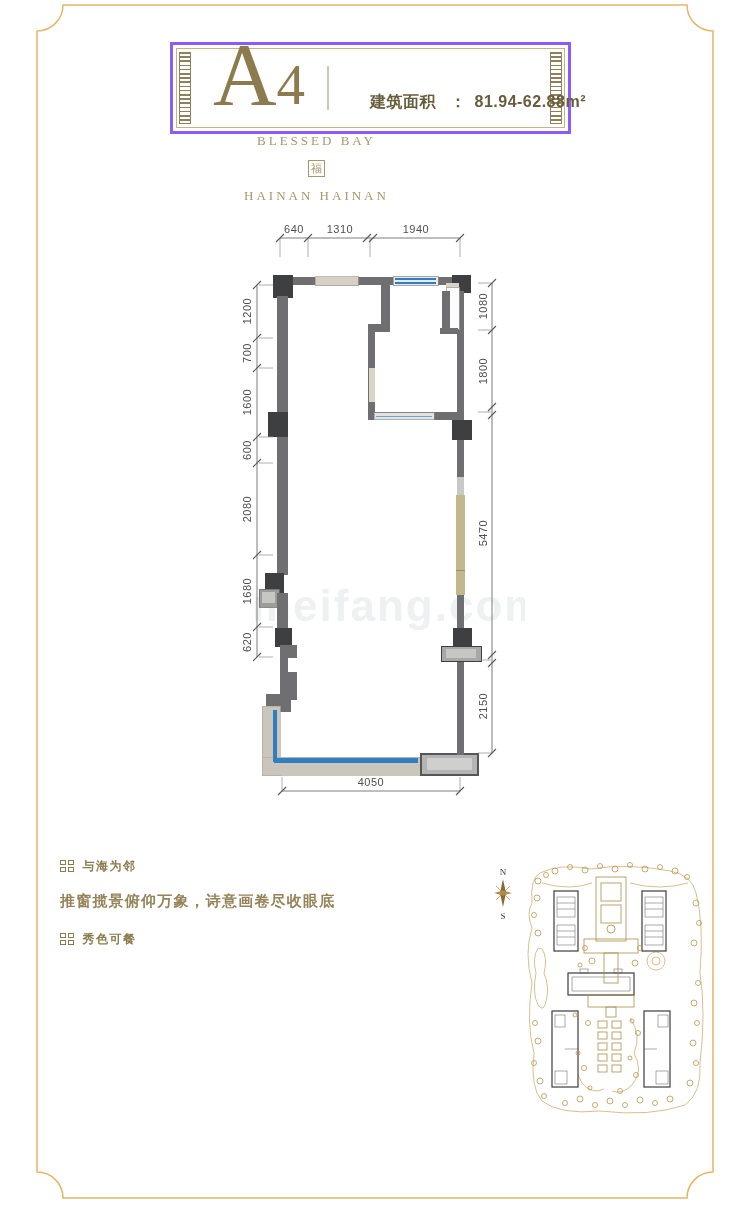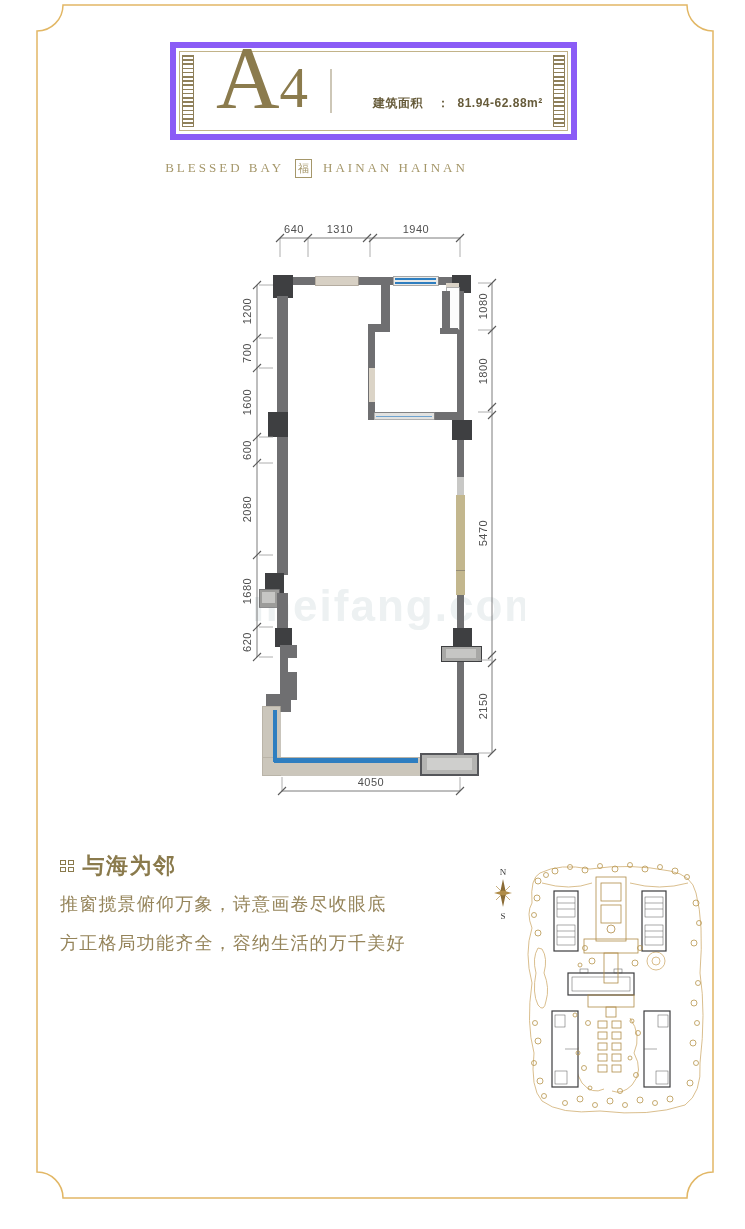--- a/index.html
+++ b/index.html
@@ -5,66 +5,66 @@
   html,body{margin:0;padding:0;}
   body{
     width:745px;height:1229px;position:relative;overflow:hidden;background:#fff;
     font-family:"Liberation Sans",sans-serif;
   }
   
   .frame-svg{position:absolute;left:0;top:0;}
   
   .header-box{
     position:absolute;left:170px;top:42px;width:395px;height:86px;
-    border:6px solid #8b5cf6;background:#fff;
+    border:3px solid #8b5cf6;background:#fff;
   }
   .header-inner{position:absolute;inset:3px;border:1px solid #c3b econ;}
   .header-inner{border:1px solid #c2b389;}
   .ornament{
     position:absolute;top:7px;bottom:7px;width:12px;
     background:
       repeating-linear-gradient(to bottom,#837349 0 1.6px,rgba(0,0,0,0) 1.6px 4.2px),
       linear-gradient(to right,#837349 0 1px,rgba(0,0,0,0) 1px 11px,#837349 11px 12px);
     opacity:.9;
   }
   .ornament.left{left:6px;} .ornament.right{right:6px;}
   .unit-code{
     position:absolute;left:40px;bottom:12px;color:#8b7b4d;
     font-family:"Liberation Serif",serif;line-height:1;white-space:nowrap;
   }
   .unit-code .big{font-size:88px;}
   .unit-code .small{font-size:57px;}
   .header-divider{position:absolute;left:154px;top:21px;width:2px;height:44px;background:#cdc7b7;}
   .area-line{
     position:absolute;left:197px;top:47px;display:flex;align-items:baseline;
-    font-size:12px;font-weight:bold;color:#675c3b;letter-spacing:.5px;white-space:nowrap;justify-content:center;
+    font-size:16px;font-weight:bold;color:#675c3b;letter-spacing:.5px;white-space:nowrap;justify-content:center;
   }
   .area-line .colon{margin:0 8px 0 14px;}
   
   .brand-row{
     position:absolute;left:0;top:154px;width:633px;height:28px;
     display:flex;align-items:center;justify-content:center;gap:11px;
-    color:#a5976a;font-family:"Liberation Serif",serif;font-size:13px;letter-spacing:3px;
+    color:#a5976a;font-family:"Liberation Serif",serif;font-size:13px;letter-spacing:3px;flex-direction:column;
   }
   .seal{
     width:17px;height:19px;border:1.5px solid #a5976a;display:flex;align-items:center;
     justify-content:center;font-size:11px;letter-spacing:0;color:#a5976a;box-sizing:border-box;
   }
   
   .plan-svg{position:absolute;left:225px;top:205px;}
   
   .features{position:absolute;left:60px;top:853px;width:380px;}
   .feat-title{
-    display:flex;align-items:center;font-size:22px;font-weight:bold;
+    display:flex;align-items:center;font-size:12px;font-weight:bold;
     color:#8a7a4c;letter-spacing:1.5px;height:26px;
   }
   .bullet{display:inline-grid;grid-template-columns:6px 6px;grid-gap:1.5px;margin-right:9px;}
   .bullet i{display:block;width:6px;height:5px;border:1.3px solid #8a7a4c;box-sizing:border-box;}
   .feat-desc{
-    font-size:18px;font-weight:normal;color:#95845a;letter-spacing:1.2px;
+    font-size:15px;font-weight:bold;color:#95845a;letter-spacing:1.2px;
     margin:13px 0 15px 0;white-space:nowrap;
   }
   
   .site-svg{position:absolute;left:480px;top:853px;}
   .dimtxt{font-family:"Liberation Sans",sans-serif;font-size:11px;fill:#4f4f4f;letter-spacing:.5px;}
 </style>
 </head>
 <body>
 
 <svg class="frame-svg" width="745" height="1229" viewBox="0 0 745 1229">
@@ -231,21 +231,29 @@
   <div class="feat-title">
     <span class="bullet">
         <i></i>
         <i></i>
         <i></i>
         <i></i>
       </span>
     <span>与海为邻</span>
   </div>
   <div class="feat-desc">推窗揽景俯仰万象，诗意画卷尽收眼底</div>
-  <div class="feat-desc">方正格局功能齐全，容纳生活的万千美好</div>
+  <div class="feat-title">
+    <span class="bullet">
+        <i></i>
+        <i></i>
+        <i></i>
+        <i></i>
+      </span>
+    <span>秀色可餐</span>
+  </div>
 </div>
 
 <svg class="site-svg" width="235" height="275" viewBox="0 0 235 275">
 
   <g transform="translate(23,40)">
     <text x="0" y="-18" text-anchor="middle" font-size="9" fill="#3a3a3a" font-family="Liberation Serif,serif">N</text>
     <polygon points="0,-14 3,0 0,14 -3,0" fill="#8a6b35"></polygon>
     <polygon points="-9,0 0,-2.5 9,0 0,2.5" fill="#b08c48"></polygon>
     <line x1="-7" y1="-7" x2="7" y2="7" stroke="#b08c48" stroke-width="0.7"></line>
     <line x1="-7" y1="7" x2="7" y2="-7" stroke="#b08c48" stroke-width="0.7"></line>

